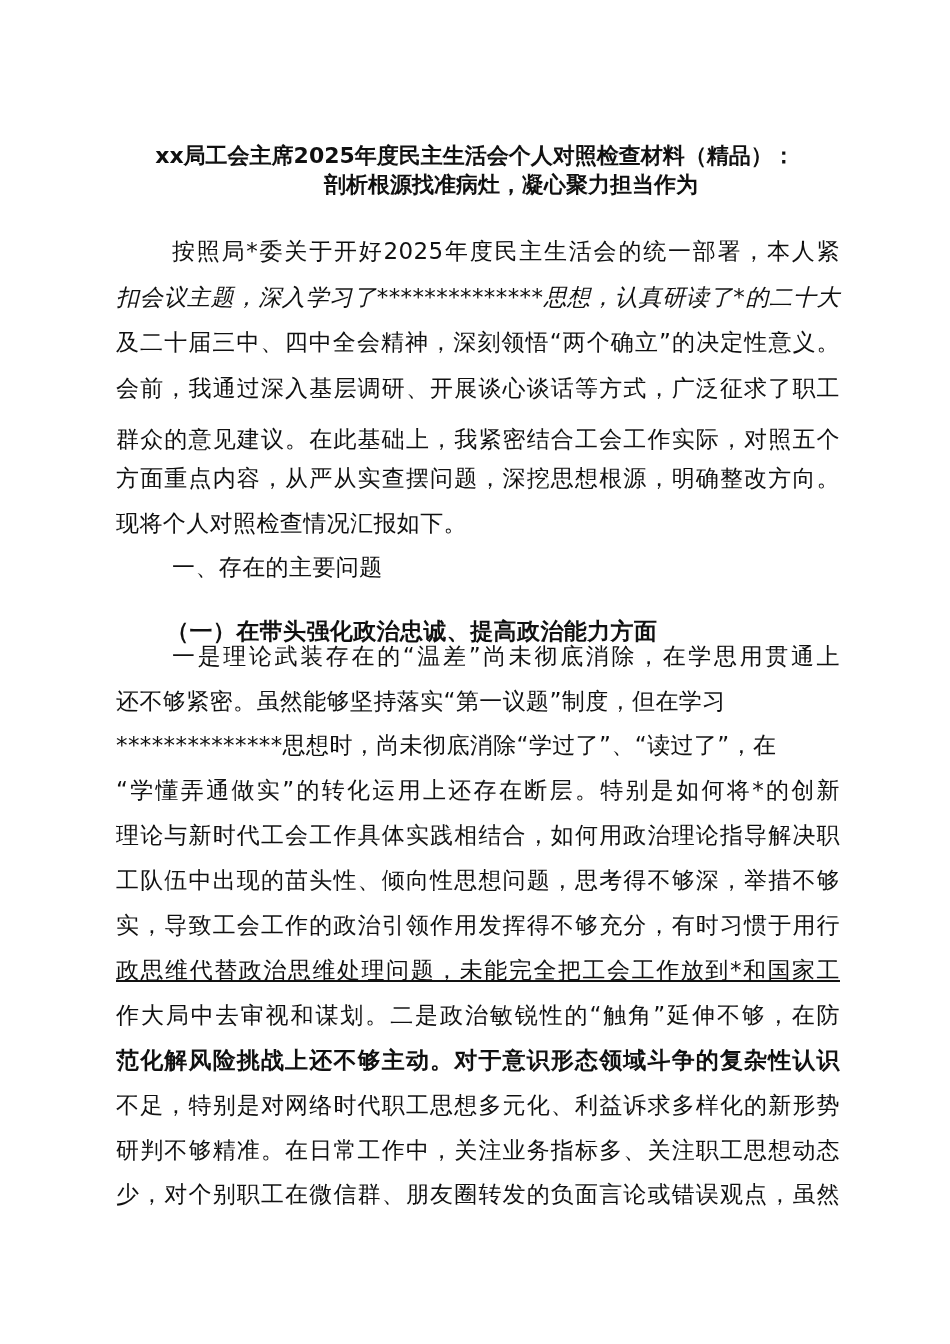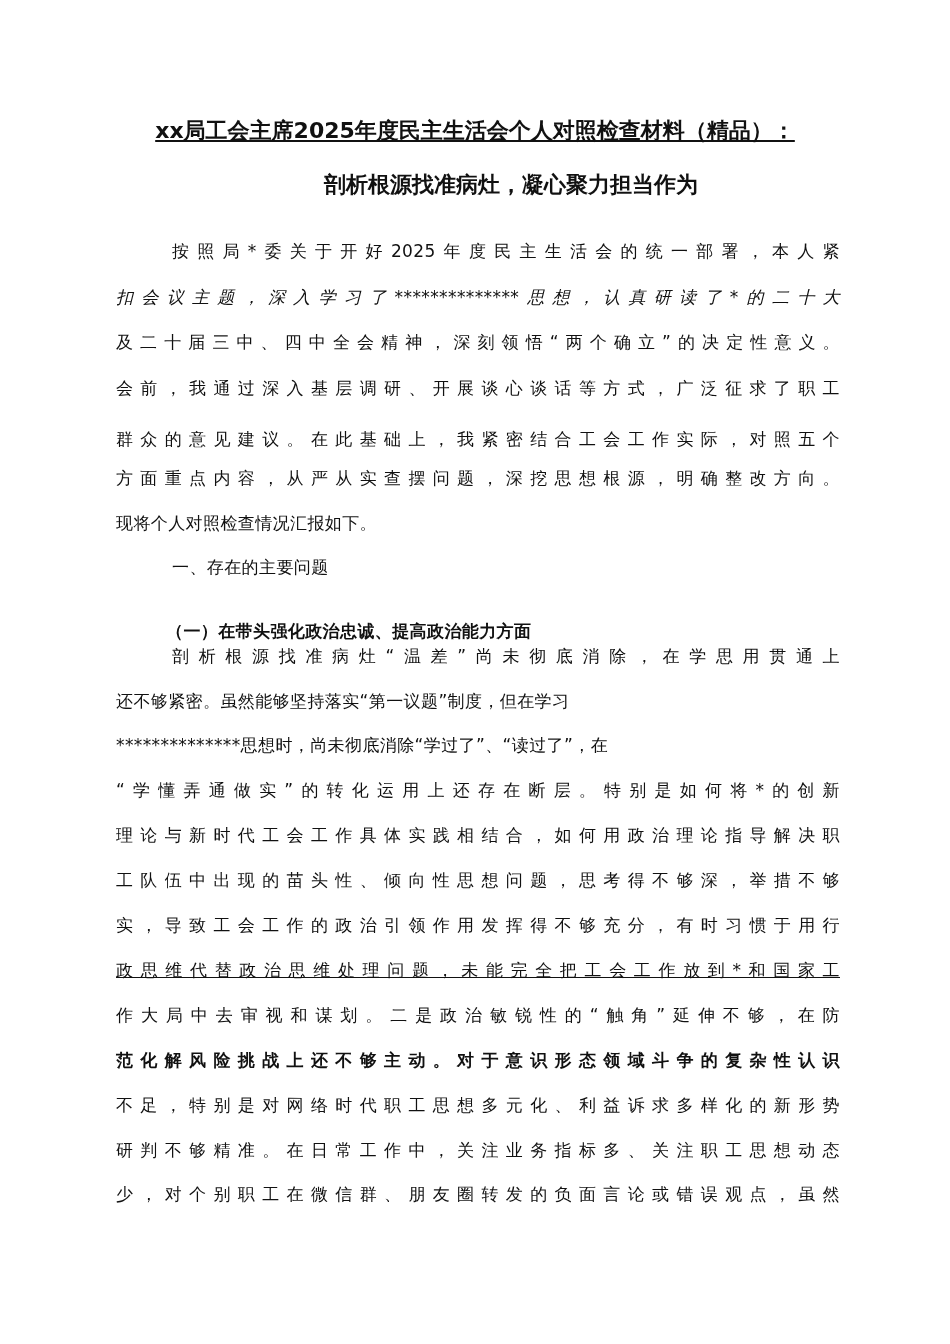--- a/index.html
+++ b/index.html
@@ -1,48 +1,48 @@
 <!DOCTYPE html>
 <html><head>
 <meta charset="utf-8">
 <style>
   html, body { margin: 0; padding: 0; background: #ffffff; }
   body { width: 950px; height: 1344px; position: relative; overflow: hidden;
          font-family: "DejaVu Sans", "Liberation Sans", sans-serif; color: #111111; }
   .page { position: absolute; left: 0; top: 0; width: 950px; height: 1344px; background: #ffffff; }
   .title { position: absolute; left: 0; width: 950px; text-align: center;
            font-weight: bold; font-size: 22px; letter-spacing: 0px; white-space: nowrap; }
-  .line { position: absolute; left: 116px; width: 724px; font-size: 17px;
+  .line { position: absolute; left: 116px; width: 724px; font-size: 23px;
           white-space: nowrap; line-height: 30px; letter-spacing: 0.4px; }
   .indent { left: 172px; width: 668px; }
   .bold { font-weight: bold; margin-top: 20px; }
   .justify { text-align: justify; text-align-last: justify; }
 </style>
 </head>
 <body>
 
 <div class="page">
-  <div class="title" style="top:116px;text-decoration:underline;">xx局工会主席2025年度民主生活会个人对照检查材料（精品）：</div>
+  <div class="title" style="top:141px;">xx局工会主席2025年度民主生活会个人对照检查材料（精品）：</div>
   <div class="title" style="top:170px;padding-left:36px;">剖析根源找准病灶，凝心聚力担当作为</div>
 
   <div>
     <div class="line indent justify" style="top:236px;">按照局*委关于开好2025年度民主生活会的统一部署，本人紧</div>
     <div class="line justify" style="top:282px;font-style:italic;">扣会议主题，深入学习了**************思想，认真研读了*的二十大</div>
     <div class="line justify" style="top:327px;">及二十届三中、四中全会精神，深刻领悟“两个确立”的决定性意义。</div>
     <div class="line justify" style="top:373px;">会前，我通过深入基层调研、开展谈心谈话等方式，广泛征求了职工</div>
     <div class="line justify" style="top:418px;margin-top:6px;">群众的意见建议。在此基础上，我紧密结合工会工作实际，对照五个</div>
     <div class="line justify" style="top:463px;">方面重点内容，从严从实查摆问题，深挖思想根源，明确整改方向。</div>
     <div class="line" style="top:508px;">现将个人对照检查情况汇报如下。</div>
   </div>
 
   <div class="line indent" style="top:552px;">一、存在的主要问题</div>
   <div class="line indent bold" style="top:596px; left:166px;">（一）在带头强化政治忠诚、提高政治能力方面</div>
 
   <div>
-    <div class="line indent justify" style="top:641px;">剖析根源找准病灶“温差”尚未彻底消除，在学思用贯通上</div>
+    <div class="line indent justify" style="top:641px;">一是理论武装存在的“温差”尚未彻底消除，在学思用贯通上</div>
     <div class="line" style="top:686px;">还不够紧密。虽然能够坚持落实“第一议题”制度，但在学习</div>
     <div class="line" style="top:730px;">**************思想时，尚未彻底消除“学过了”、“读过了”，在</div>
     <div class="line justify" style="top:775px;">“学懂弄通做实”的转化运用上还存在断层。特别是如何将*的创新</div>
     <div class="line justify" style="top:820px;">理论与新时代工会工作具体实践相结合，如何用政治理论指导解决职</div>
     <div class="line justify" style="top:865px;">工队伍中出现的苗头性、倾向性思想问题，思考得不够深，举措不够</div>
     <div class="line justify" style="top:910px;">实，导致工会工作的政治引领作用发挥得不够充分，有时习惯于用行</div>
     <div class="line justify" style="top:955px;text-decoration:underline;">政思维代替政治思维处理问题，未能完全把工会工作放到*和国家工</div>
     <div class="line justify" style="top:1000px;">作大局中去审视和谋划。二是政治敏锐性的“触角”延伸不够，在防</div>
     <div class="line justify" style="top:1045px;font-weight:bold;">范化解风险挑战上还不够主动。对于意识形态领域斗争的复杂性认识</div>
     <div class="line justify" style="top:1090px;">不足，特别是对网络时代职工思想多元化、利益诉求多样化的新形势</div>

